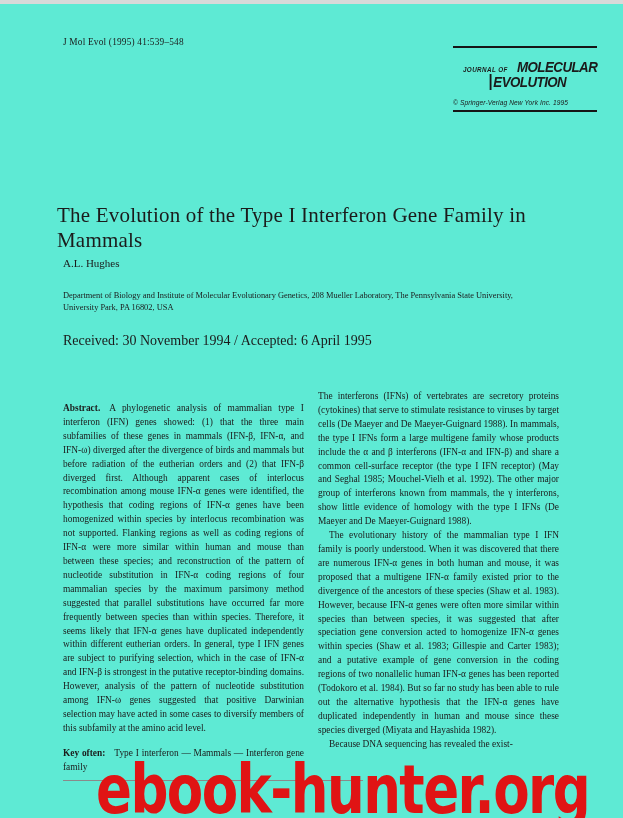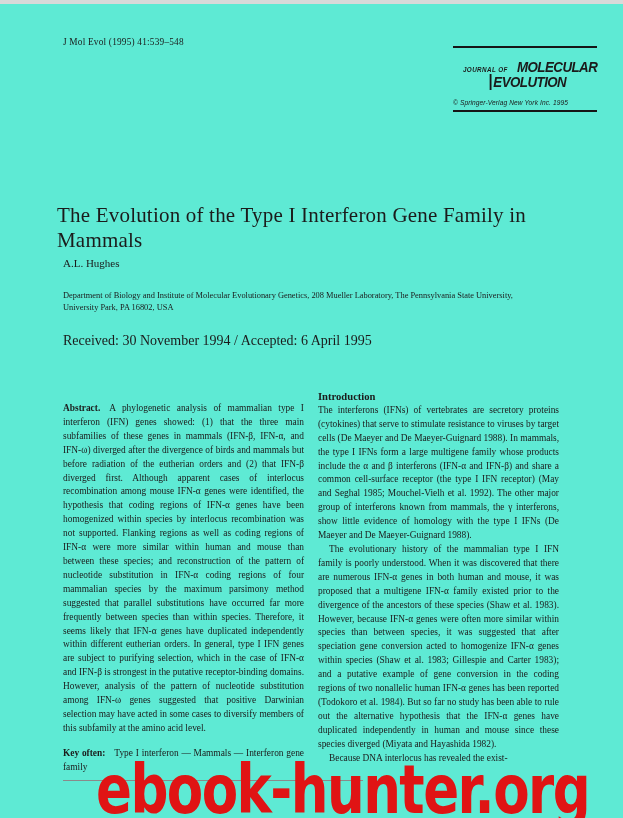--- a/index.html
+++ b/index.html
@@ -92,21 +92,20 @@
     <p><span class="lbl">Abstract.</span><span>A phylogenetic analysis of mammalian type I interferon (IFN) genes showed: (1) that the three main subfamilies of these genes in mammals (IFN-β, IFN-α, and IFN-ω) diverged after the divergence of birds and mammals but before radiation of the eutherian orders and (2) that IFN-β diverged first. Although apparent cases of interlocus recombination among mouse IFN-α genes were identified, the hypothesis that coding regions of IFN-α genes have been homogenized within species by interlocus recombination was not supported. Flanking regions as well as coding regions of IFN-α were more similar within human and mouse than between these species; and reconstruction of the pattern of nucleotide substitution in IFN-α coding regions of four mammalian species by the maximum parsimony method suggested that parallel substitutions have occurred far more frequently between species than within species. Therefore, it seems likely that IFN-α genes have duplicated independently within different eutherian orders. In general, type I IFN genes are subject to purifying selection, which in the case of IFN-α and IFN-β is strongest in the putative receptor-binding domains. However, analysis of the pattern of nucleotide substitution among IFN-ω genes suggested that positive Darwinian selection may have acted in some cases to diversify members of this subfamily at the amino acid level.</span></p>
   </div>
 
   <div class="abs col keywords">
     <p><span class="lbl">Key often:</span><span>Type I interferon — Mammals — Interferon gene family</span></p>
   </div>
 
   <div class="abs foot-rule"></div>
 
   <div class="abs col rightcol">
-    <p class="intro-head">Introduction</p>
     <p>The interferons (IFNs) of vertebrates are secretory proteins (cytokines) that serve to stimulate resistance to viruses by target cells (De Maeyer and De Maeyer-Guignard 1988). In mammals, the type I IFNs form a large multigene family whose products include the α and β interferons (IFN-α and IFN-β) and share a common cell-surface receptor (the type I IFN receptor) (May and Seghal 1985; Mouchel-Vielh et al. 1992). The other major group of interferons known from mammals, the γ interferons, show little evidence of homology with the type I IFNs (De Maeyer and De Maeyer-Guignard 1988).</p>
     <p class="indent">The evolutionary history of the mammalian type I IFN family is poorly understood. When it was discovered that there are numerous IFN-α genes in both human and mouse, it was proposed that a multigene IFN-α family existed prior to the divergence of the ancestors of these species (Shaw et al. 1983). However, because IFN-α genes were often more similar within species than between species, it was suggested that after speciation gene conversion acted to homogenize IFN-α genes within species (Shaw et al. 1983; Gillespie and Carter 1983); and a putative example of gene conversion in the coding regions of two nonallelic human IFN-α genes has been reported (Todokoro et al. 1984). But so far no study has been able to rule out the alternative hypothesis that the IFN-α genes have duplicated independently in human and mouse since these species diverged (Miyata and Hayashida 1982).</p>
-    <p class="indent partial">Because DNA interlocus has revealed the exist-</p>
+    <p class="indent partial">Because DNA sequencing has revealed the exist-</p>
   </div>
 
   <div class="abs watermark" style="color: rgb(224, 20, 20);">ebook-hunter.org</div>
 
 </div>
 
 </body></html>

